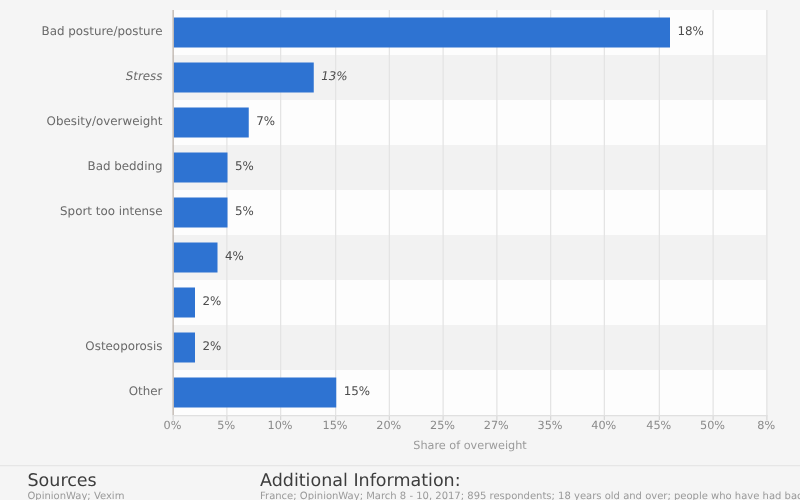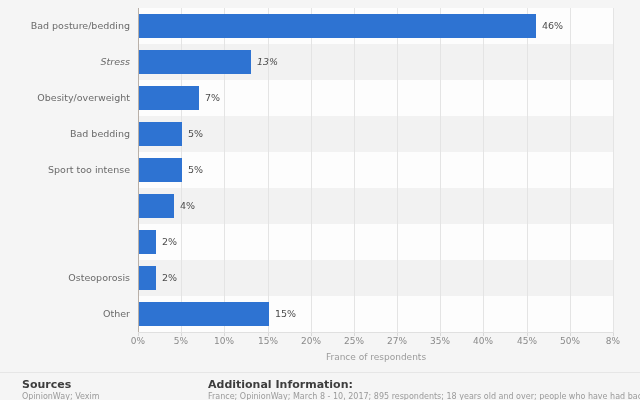--- a/index.html
+++ b/index.html
@@ -170,22 +170,22 @@
   }
 
   .footer-col-b {
     position: absolute;
     left: 208px;
     top: 6px;
     width: 432px;
   }
 
   .footer-head {
-    font-size: 11px;
-    font-weight: bold;
+    font-size: 14px;
+    font-weight: normal;
     color: #3d3d3d;
     line-height: 12px;
     white-space: nowrap;
   }
 
   .footer-sub {
     font-size: 8px;
     color: #9a9a9a;
     line-height: 12px;
     white-space: nowrap;
@@ -215,23 +215,23 @@
         <div class="gridline" style="left: 389px;"></div>
         <div class="gridline" style="left: 432px;"></div>
         <div class="gridline" style="left: 475px;"></div>
       </div>
 
     <div class="axis-line"></div>
     <div class="axis-line-bottom"></div>
 
     <div id="rows-container">
         <div class="row" style="top: 8px;">
-          <div class="cat-label">Bad posture/bedding</div>
+          <div class="cat-label">Bad posture/posture</div>
           <div class="bar" style="width: 397px; background: rgb(46, 115, 210);"></div>
-          <div class="bar-value" style="left: 542px;">46%</div>
+          <div class="bar-value" style="left: 542px;">18%</div>
         </div>
         <div class="row" style="top: 44px; font-style: italic;">
           <div class="cat-label">Stress</div>
           <div class="bar" style="width: 112px; background: rgb(46, 115, 210);"></div>
           <div class="bar-value" style="left: 257px;">13%</div>
         </div>
         <div class="row" style="top: 80px;">
           <div class="cat-label">Obesity/overweight</div>
           <div class="bar" style="width: 60px; background: rgb(46, 115, 210);"></div>
           <div class="bar-value" style="left: 205px;">7%</div>
@@ -286,21 +286,21 @@
         <div class="tick-mark" style="left: 483px;"></div>
         <div class="tick-label" style="left: 483px;">40%</div>
         <div class="tick-mark" style="left: 527px;"></div>
         <div class="tick-label" style="left: 527px;">45%</div>
         <div class="tick-mark" style="left: 570px;"></div>
         <div class="tick-label" style="left: 570px;">50%</div>
         <div class="tick-mark" style="left: 613px;"></div>
         <div class="tick-label" style="left: 613px;">8%</div>
       </div>
 
-    <div class="axis-title">France of respondents</div>
+    <div class="axis-title">Share of overweight</div>
   </div>
 
   <div class="footer">
     <div class="footer-col-a">
       <div class="footer-head">Sources</div>
       <div class="footer-sub">OpinionWay; Vexim</div>
     </div>
     <div class="footer-col-b">
       <div class="footer-head">Additional Information:</div>
       <div class="footer-sub">France; OpinionWay; March 8 - 10, 2017; 895 respondents; 18 years old and over; people who have had back pai</div>

